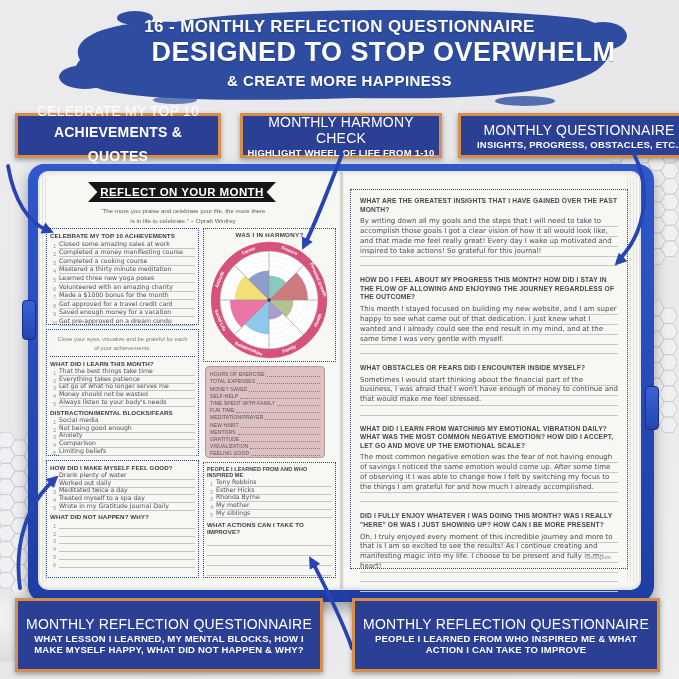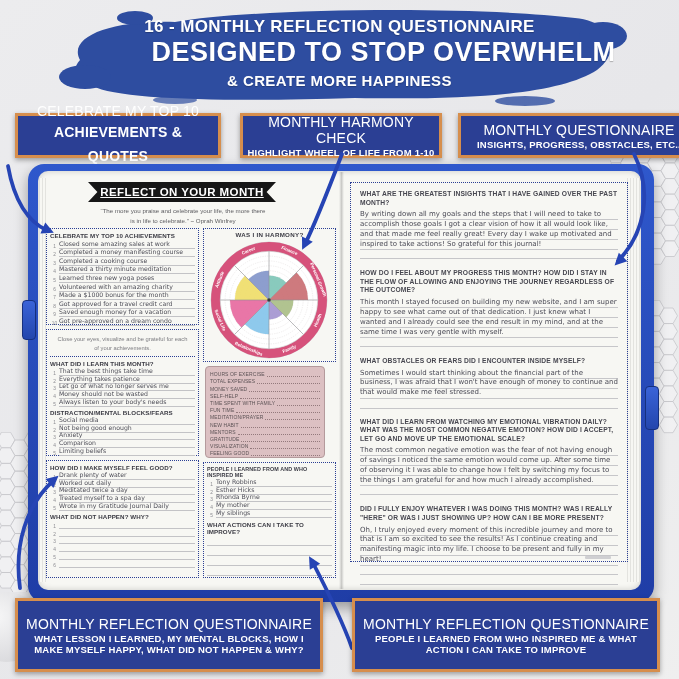--- a/index.html
+++ b/index.html
@@ -45,21 +45,21 @@
     clip-path:polygon(0 0,100% 0,95% 50%,100% 100%,0 100%,5% 50%);}
   .quote{position:absolute;font-size:6.2px;color:#5c5c60;text-align:center;line-height:10px;}
   .harm-h{font-size:6.2px;font-weight:bold;color:#3b3b44;text-align:center;letter-spacing:.3px;}
   
   #pink{position:absolute;background:#dcc0c2;border:1px solid #b49a9c;border-radius:4px;
     box-sizing:border-box;padding:3px 4px;}
   .pr{display:flex;align-items:flex-end;height:7.2px;}
   .pl{font-size:5px;color:#5d5356;letter-spacing:.1px;white-space:nowrap;}
   .pd{flex:1;border-bottom:1px dotted #93797c;margin-left:2px;}
   
-  #rp{position:absolute;left:350px;top:182px;width:278px;height:380px;border:1.5px dotted #2b3f94;
+  #rp{position:absolute;left:350px;top:189px;width:278px;height:380px;border:1.5px dotted #2b3f94;
     box-sizing:border-box;padding:7px 9px;}
   .q{margin-top:9px;font-size:6.7px;line-height:8.6px;font-weight:bold;color:#474750;letter-spacing:.15px;}
   .q.first{margin-top:0;}
   .a{margin-top:3px;font-size:7px;line-height:9.9px;color:#4b4b56;font-family:"DejaVu Sans",sans-serif;
     background:repeating-linear-gradient(180deg,rgba(0,0,0,0) 0 8.9px,#c6c6c9 8.9px 9.9px);}
   .mh40{min-height:40px;}.mh50{min-height:50px;}.mh60{min-height:59px;}
   .smallprint{position:absolute;width:26px;height:3px;background:#cfcfd2;border-radius:1px;}
   svg{display:block;}
 </style>
 </head>

